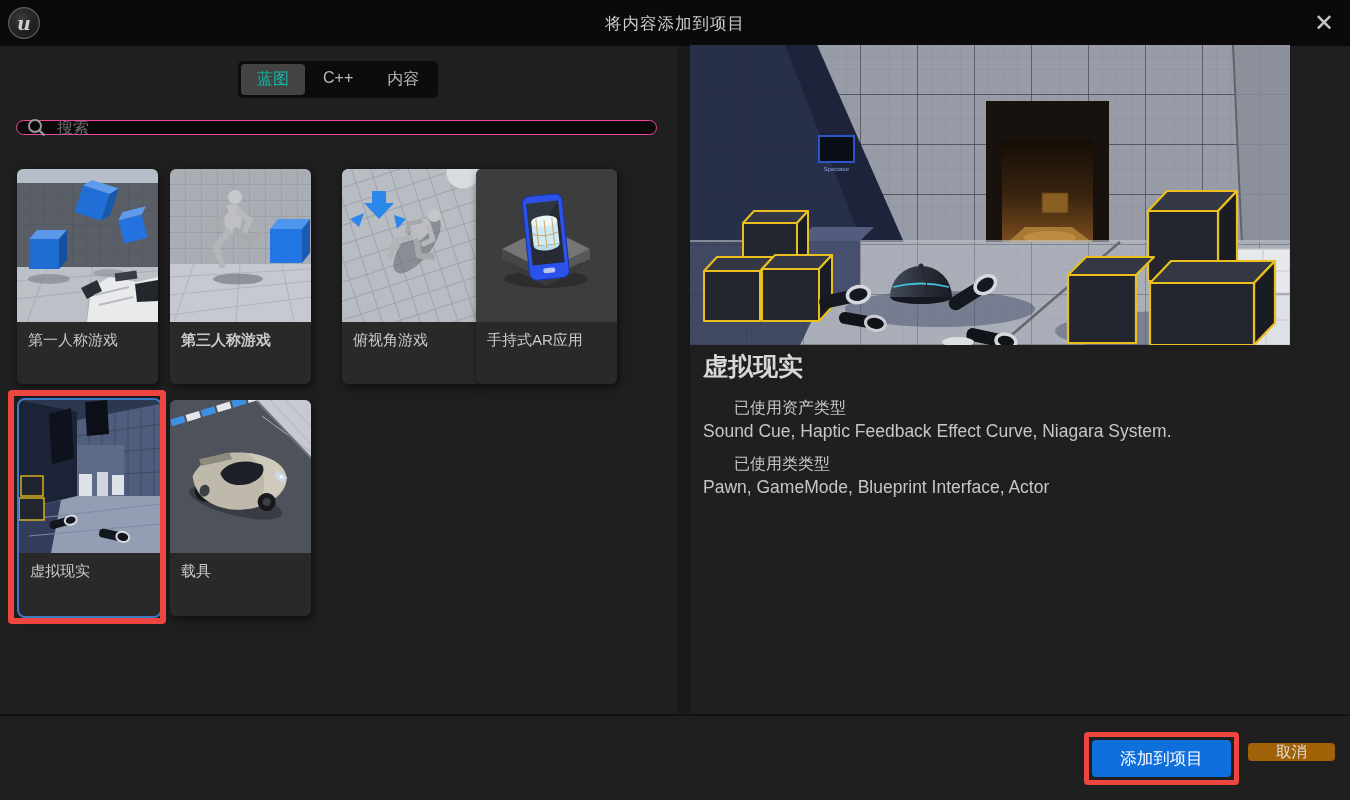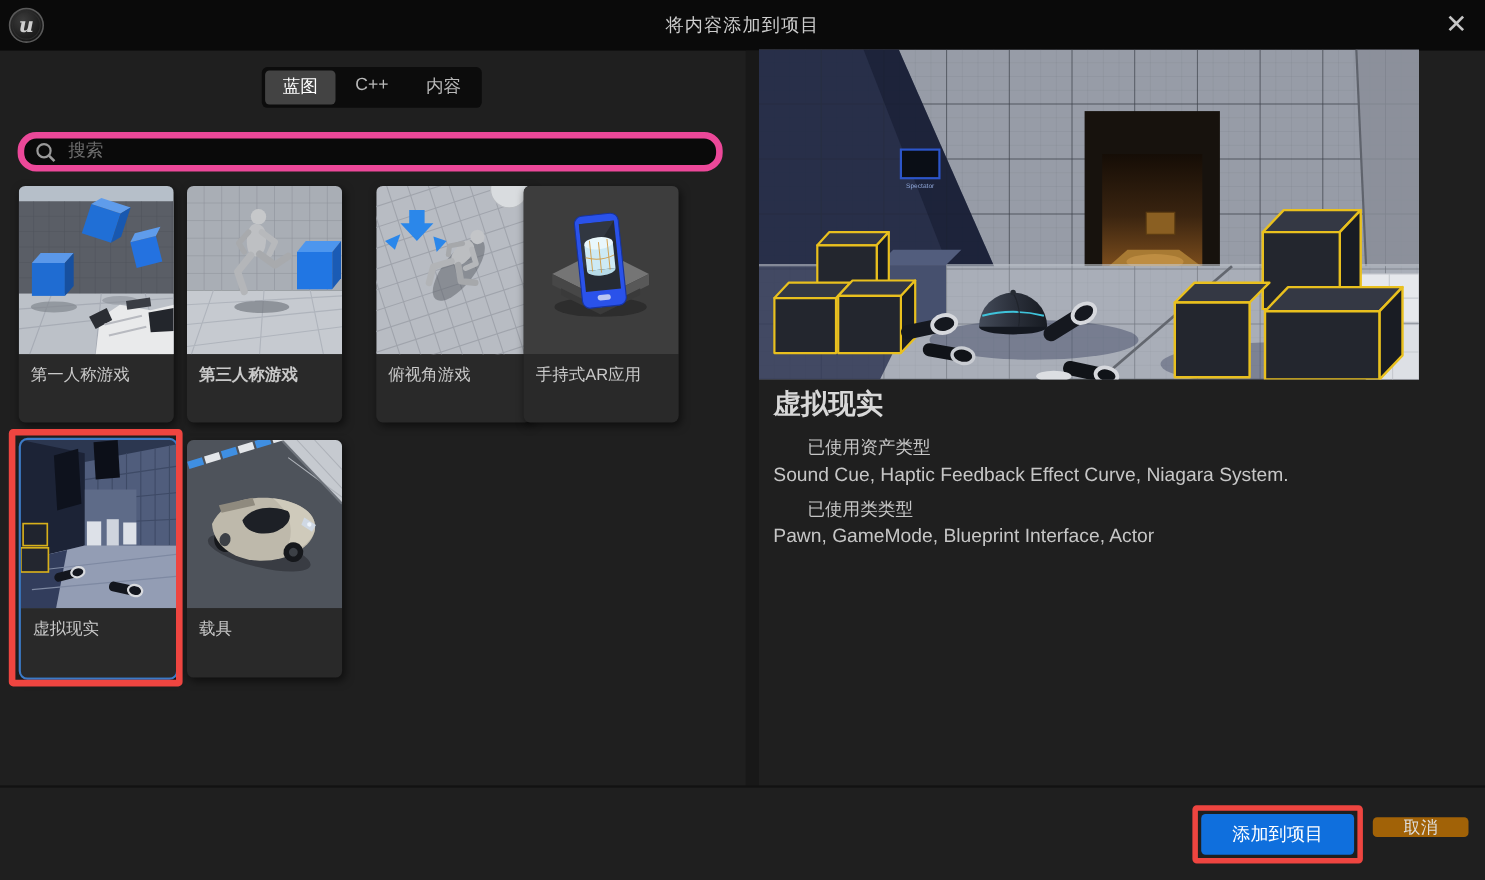--- a/index.html
+++ b/index.html
@@ -7,24 +7,24 @@
           font-family:"Liberation Sans","DejaVu Sans",sans-serif;}
   
   .titlebar{position:absolute;left:0;top:0;width:1350px;height:46px;background:#0a0a0a;}
   .ue-logo{position:absolute;left:7px;top:6px;width:34px;height:34px;}
   .dlg-title{position:absolute;left:0;right:0;top:0;height:46px;line-height:46px;text-align:center;
              font-size:16.5px;color:#cdcdcd;letter-spacing:1px;}
   .close-btn{position:absolute;right:16px;top:3px;font-size:24px;color:#c6c6c6;cursor:pointer;line-height:40px;}
   
   .tab-group{position:absolute;left:238px;top:61px;background:#0c0c0c;border-radius:5px;padding:3px;display:flex;gap:2px;}
   .tab{padding:5px 16px;font-size:16px;color:#b9b9b9;border-radius:4px;cursor:pointer;}
-  .tab.selected{background:#434343;color:#ffffff;}
-  
-  .search-bar{position:absolute;left:16px;top:120px;width:641px;height:36px;background:#0a0a0a;
-              border:6px solid #ec4899;border-radius:17px;display:flex;align-items:center;
+  .tab.selected{background:#434343;color:#14b8a6;}
+  
+  .search-bar{position:absolute;left:16px;top:120px;width:641px;height:15px;background:#0a0a0a;
+              border:1px solid #ec4899;border-radius:17px;display:flex;align-items:center;
               padding:0 10px;box-sizing:border-box;}
   .search-bar svg{flex:0 0 auto;margin-right:9px;}
   .search-bar input{flex:1;background:transparent;border:0;outline:0;color:#cccccc;font-size:16px;}
   .search-bar input::placeholder{color:#6e6e6e;}
   
   .card{position:absolute;width:141px;height:215px;background:#292929;border-radius:6px;
         overflow:hidden;box-shadow:2px 3px 8px rgba(0,0,0,.55);cursor:pointer;}
   .card .thumb{display:block;width:141px;height:153px;}
   .card .label{padding:9px 11px 0;font-size:15px;color:#c9c9c9;}
   .card.selected{outline:2px solid #3c7ac6;}

